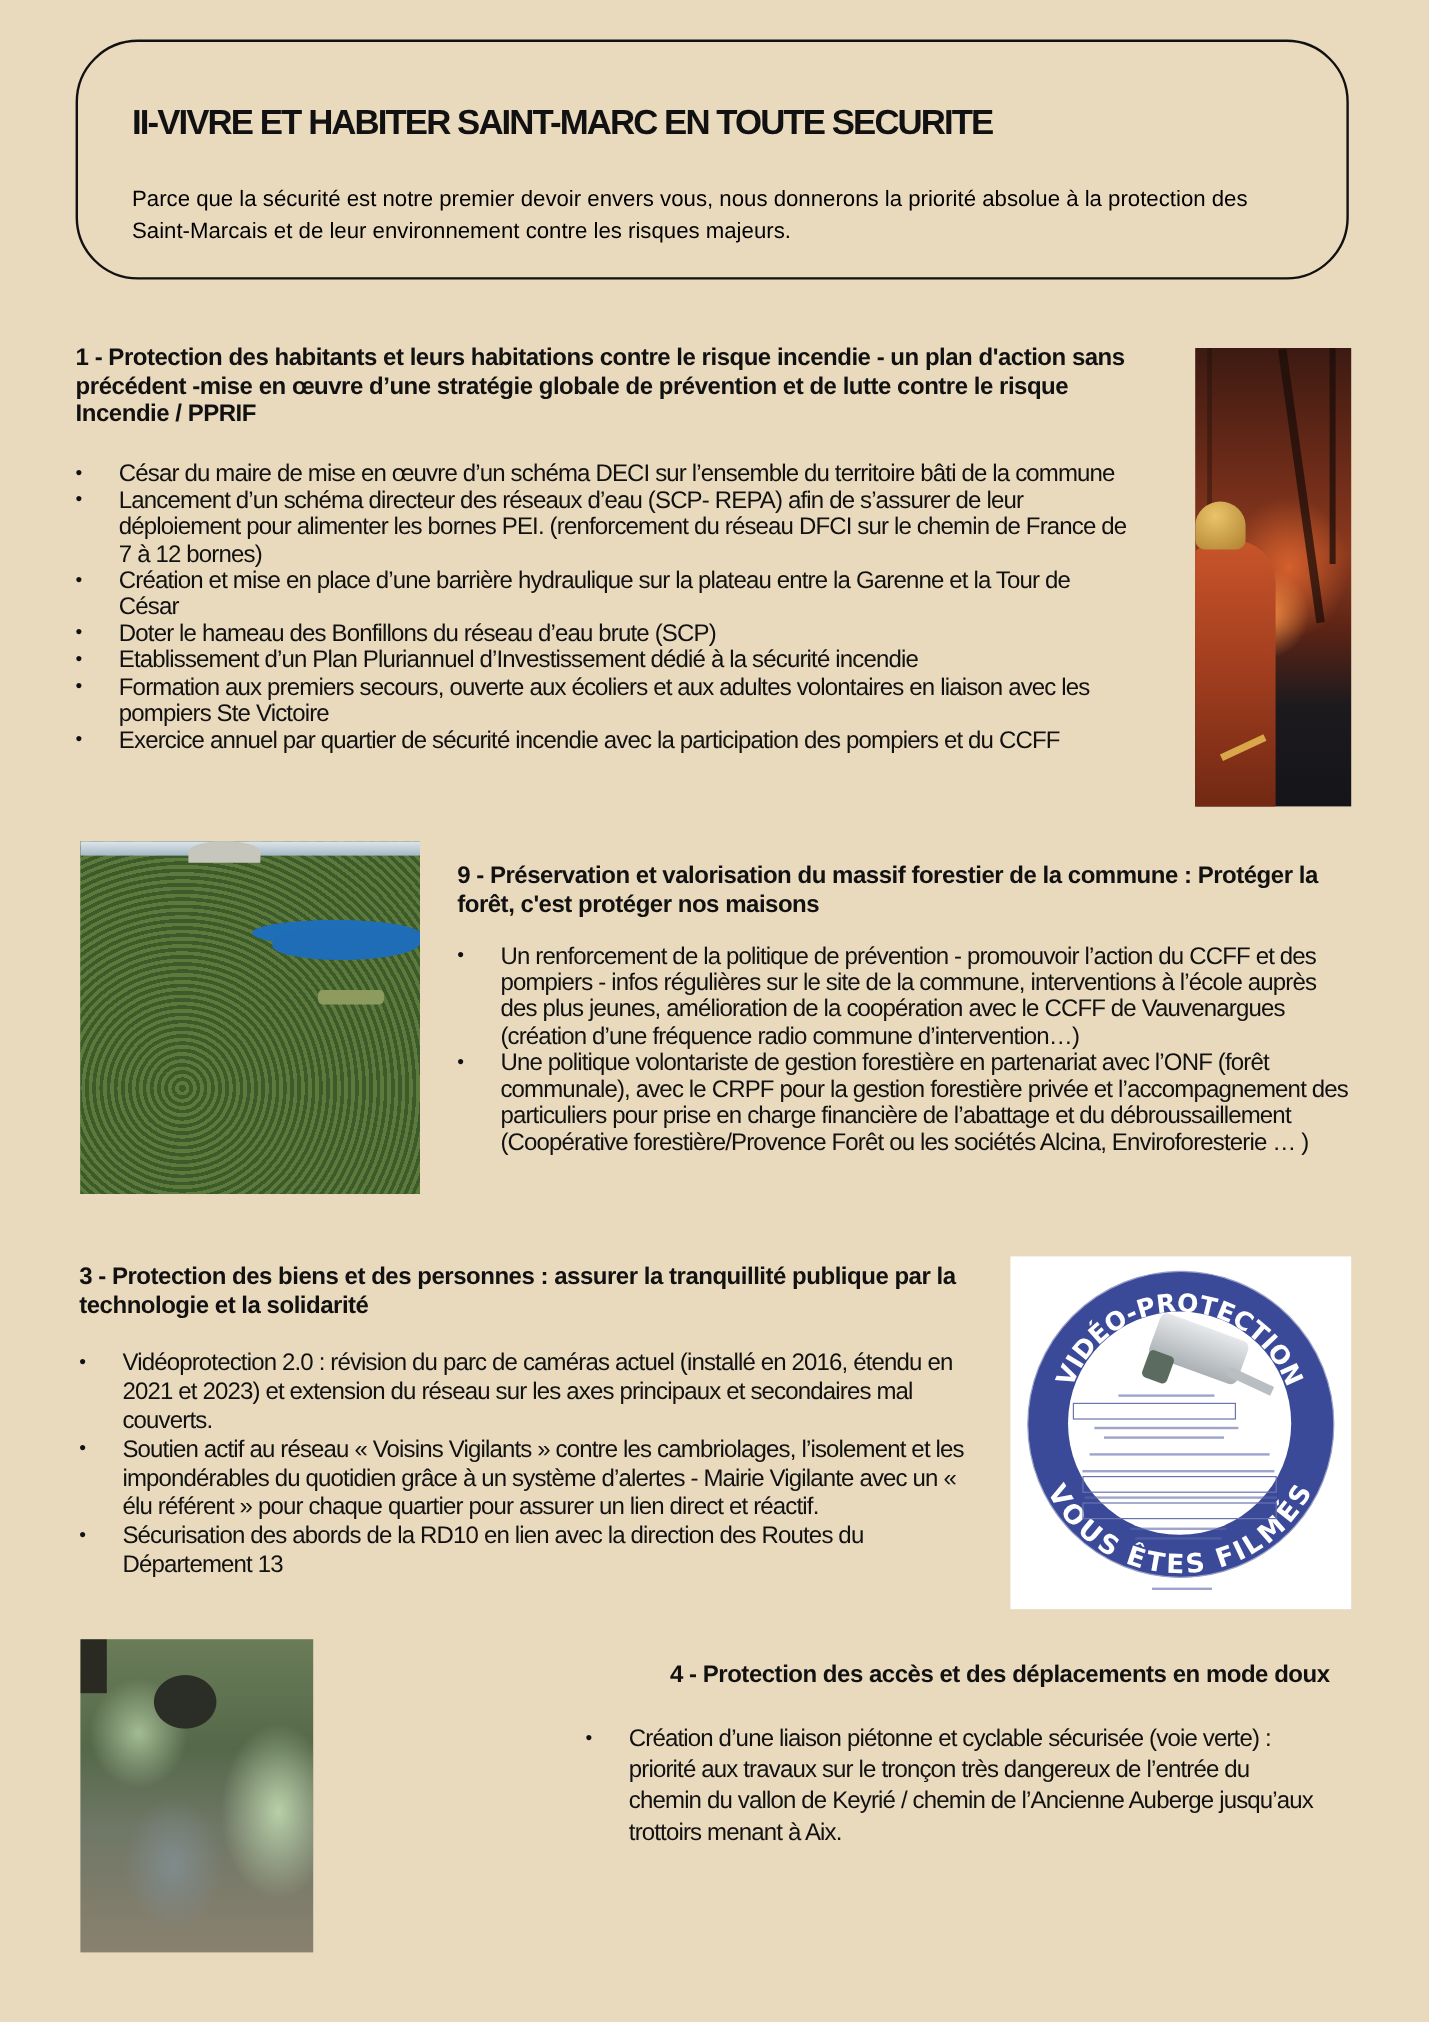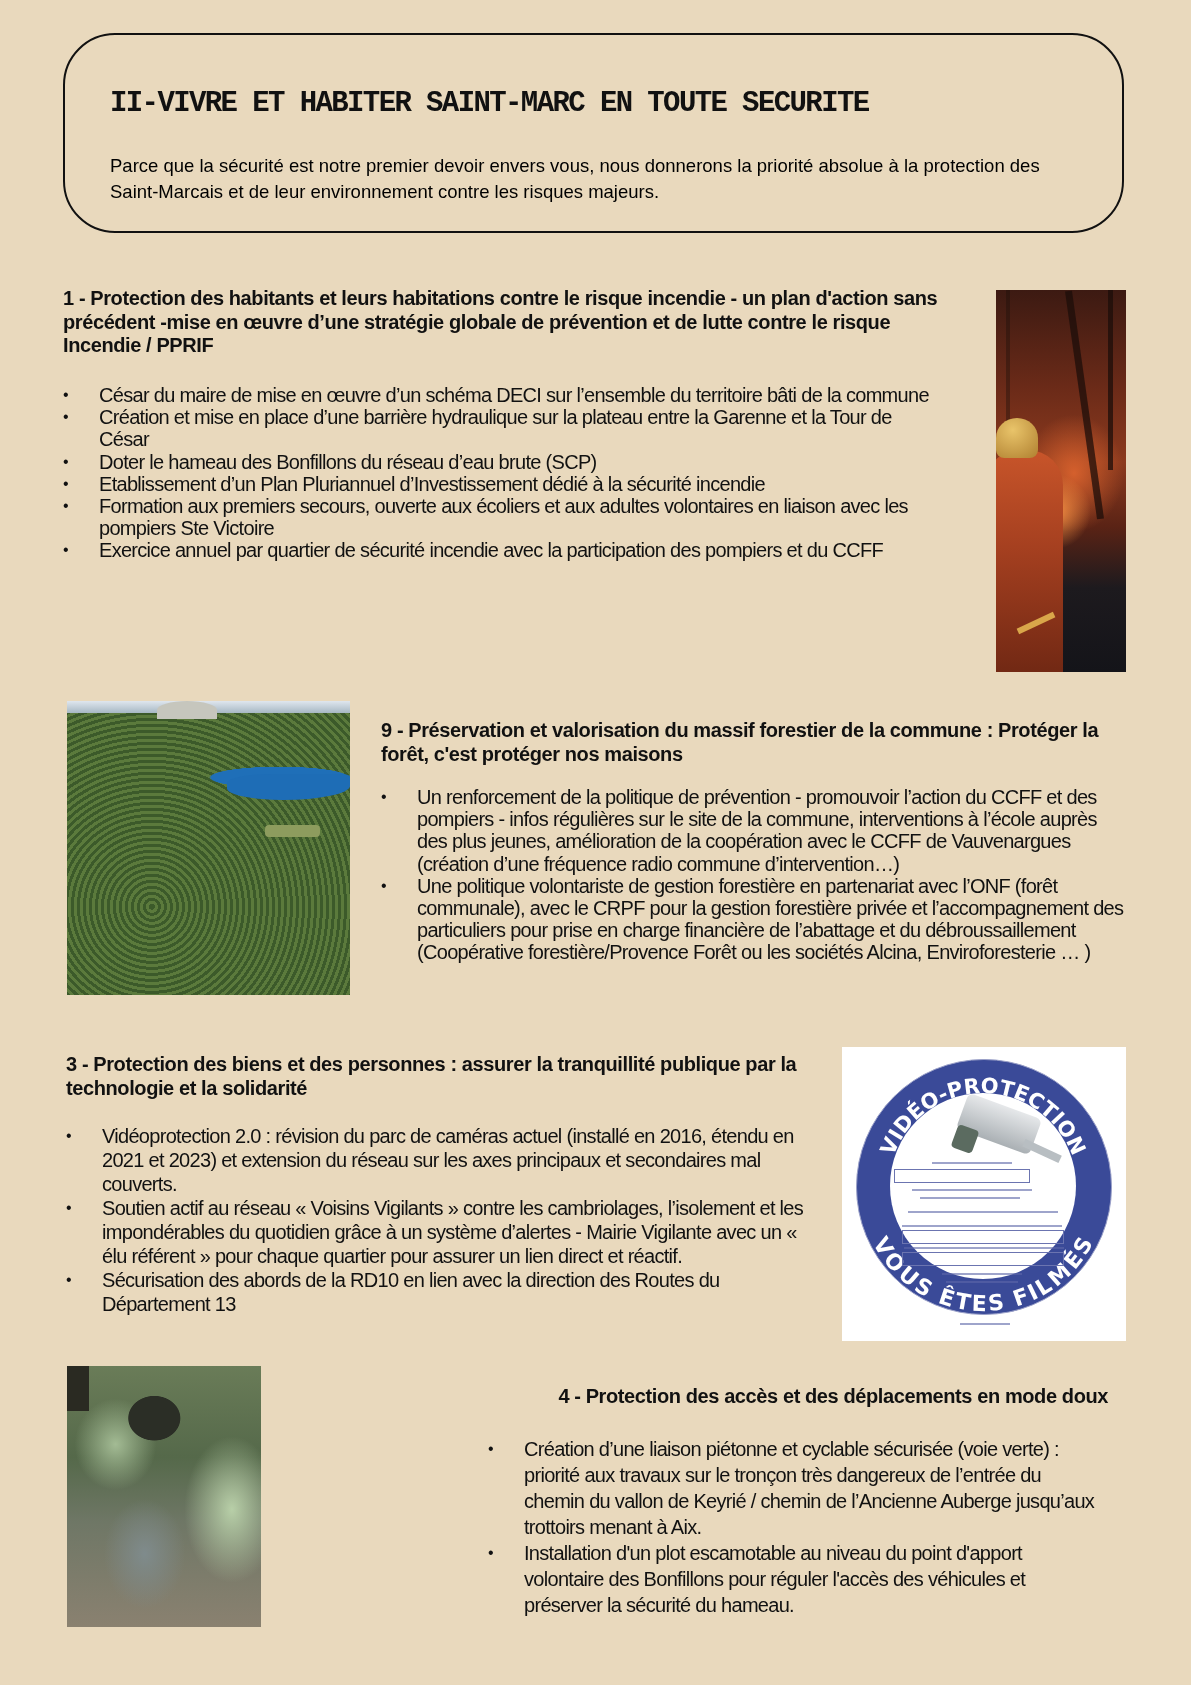--- a/index.html
+++ b/index.html
@@ -11,21 +11,21 @@
     color: #111;
   }
   .hero {
     position: absolute; left: 63px; top: 33px;
     width: 1061px; height: 200px;
     border: 2px solid #111; border-radius: 52px;
     box-sizing: border-box;
   }
   .hero h1 {
     position: absolute; left: 45px; top: 52px; margin: 0;
-    font-family: Liberation Mono, monospace; font-weight: 900;
+    font-family: Liberation Sans, sans-serif; font-weight: 900;
     font-size: 29px; letter-spacing: -1.6px; white-space: nowrap;
     transform: scaleX(1.0);
   }
   .hero p {
     position: absolute; left: 45px; top: 118px; margin: 0;
     width: 980px; font-size: 18.5px; line-height: 26px; color: #000000;
   }
   .sec-title {
     position: absolute; margin: 0; font-weight: bold;
     font-size: 20px; line-height: 23.5px; letter-spacing: -0.4px;
@@ -115,20 +115,21 @@
 <body>
 
 <div class="hero">
   <h1>II-VIVRE ET HABITER SAINT-MARC EN TOUTE SECURITE</h1>
   <p>Parce que la sécurité est notre premier devoir envers vous, nous donnerons la priorité absolue à la protection des Saint-Marcais et de leur environnement contre les risques majeurs.</p>
 </div>
 
 <h2 class="sec-title" style="left:63px; top:287px; width:900px;">1 - Protection des habitants et leurs habitations  contre le risque incendie - un plan d'action sans précédent -mise en œuvre d’une stratégie globale de prévention et de lutte contre le risque Incendie / PPRIF</h2>
 <ul class="bl" style="left:63px; top:384px; width:880px;">
   <li>César du maire de mise en œuvre d’un schéma DECI sur l’ensemble du territoire bâti de la commune</li>
+  <li>Lancement d’un schéma directeur des réseaux d’eau (SCP- REPA) afin de s’assurer de leur déploiement pour alimenter les bornes PEI. (renforcement du réseau DFCI sur le chemin de France de 7 à 12 bornes)</li>
   <li>Création et mise en place d’une barrière hydraulique sur la plateau entre la Garenne et la Tour de César</li>
   <li>Doter le hameau des Bonfillons du réseau d’eau brute (SCP)</li>
   <li>Etablissement d’un Plan Pluriannuel d’Investissement dédié à la sécurité incendie</li>
   <li>Formation aux premiers secours, ouverte aux écoliers et aux adultes volontaires en liaison avec les pompiers Ste Victoire</li>
   <li>Exercice annuel par quartier de sécurité incendie avec la participation des pompiers et du CCFF</li>
 </ul>
 <div class="img fire">
   <div class="trunk" style="left:85px; top:0; width:7px; height:230px; transform:rotate(-8deg);"></div>
   <div class="trunk" style="left:112px; top:0; width:5px; height:180px;"></div>
   <div class="trunk" style="left:10px; top:0; width:4px; height:140px; opacity:.4;"></div>
@@ -186,14 +187,13 @@
   <div class="ln" style="left:104px; top:234px; width:72px;"></div>
   <div class="url"></div>
 </div>
 
 <div class="img stream">
   <div class="tree"></div>
 </div>
 <h2 class="sec-title" style="left:488px; top:1385px; width:620px;text-align:right;">4 - Protection des accès et des déplacements en mode doux</h2>
 <ul class="bl" style="left:488px; top:1436px; width:610px; line-height:26px;">
   <li>Création d’une liaison piétonne et cyclable sécurisée (voie verte) : priorité aux travaux sur le tronçon très dangereux de l’entrée du chemin du vallon de Keyrié / chemin de l’Ancienne Auberge jusqu’aux trottoirs menant à Aix.</li>
-  <li>Installation d'un plot escamotable au niveau du point d'apport volontaire des Bonfillons pour réguler l'accès des véhicules et préserver la sécurité du hameau.</li>
 </ul>
 
 </body></html>

